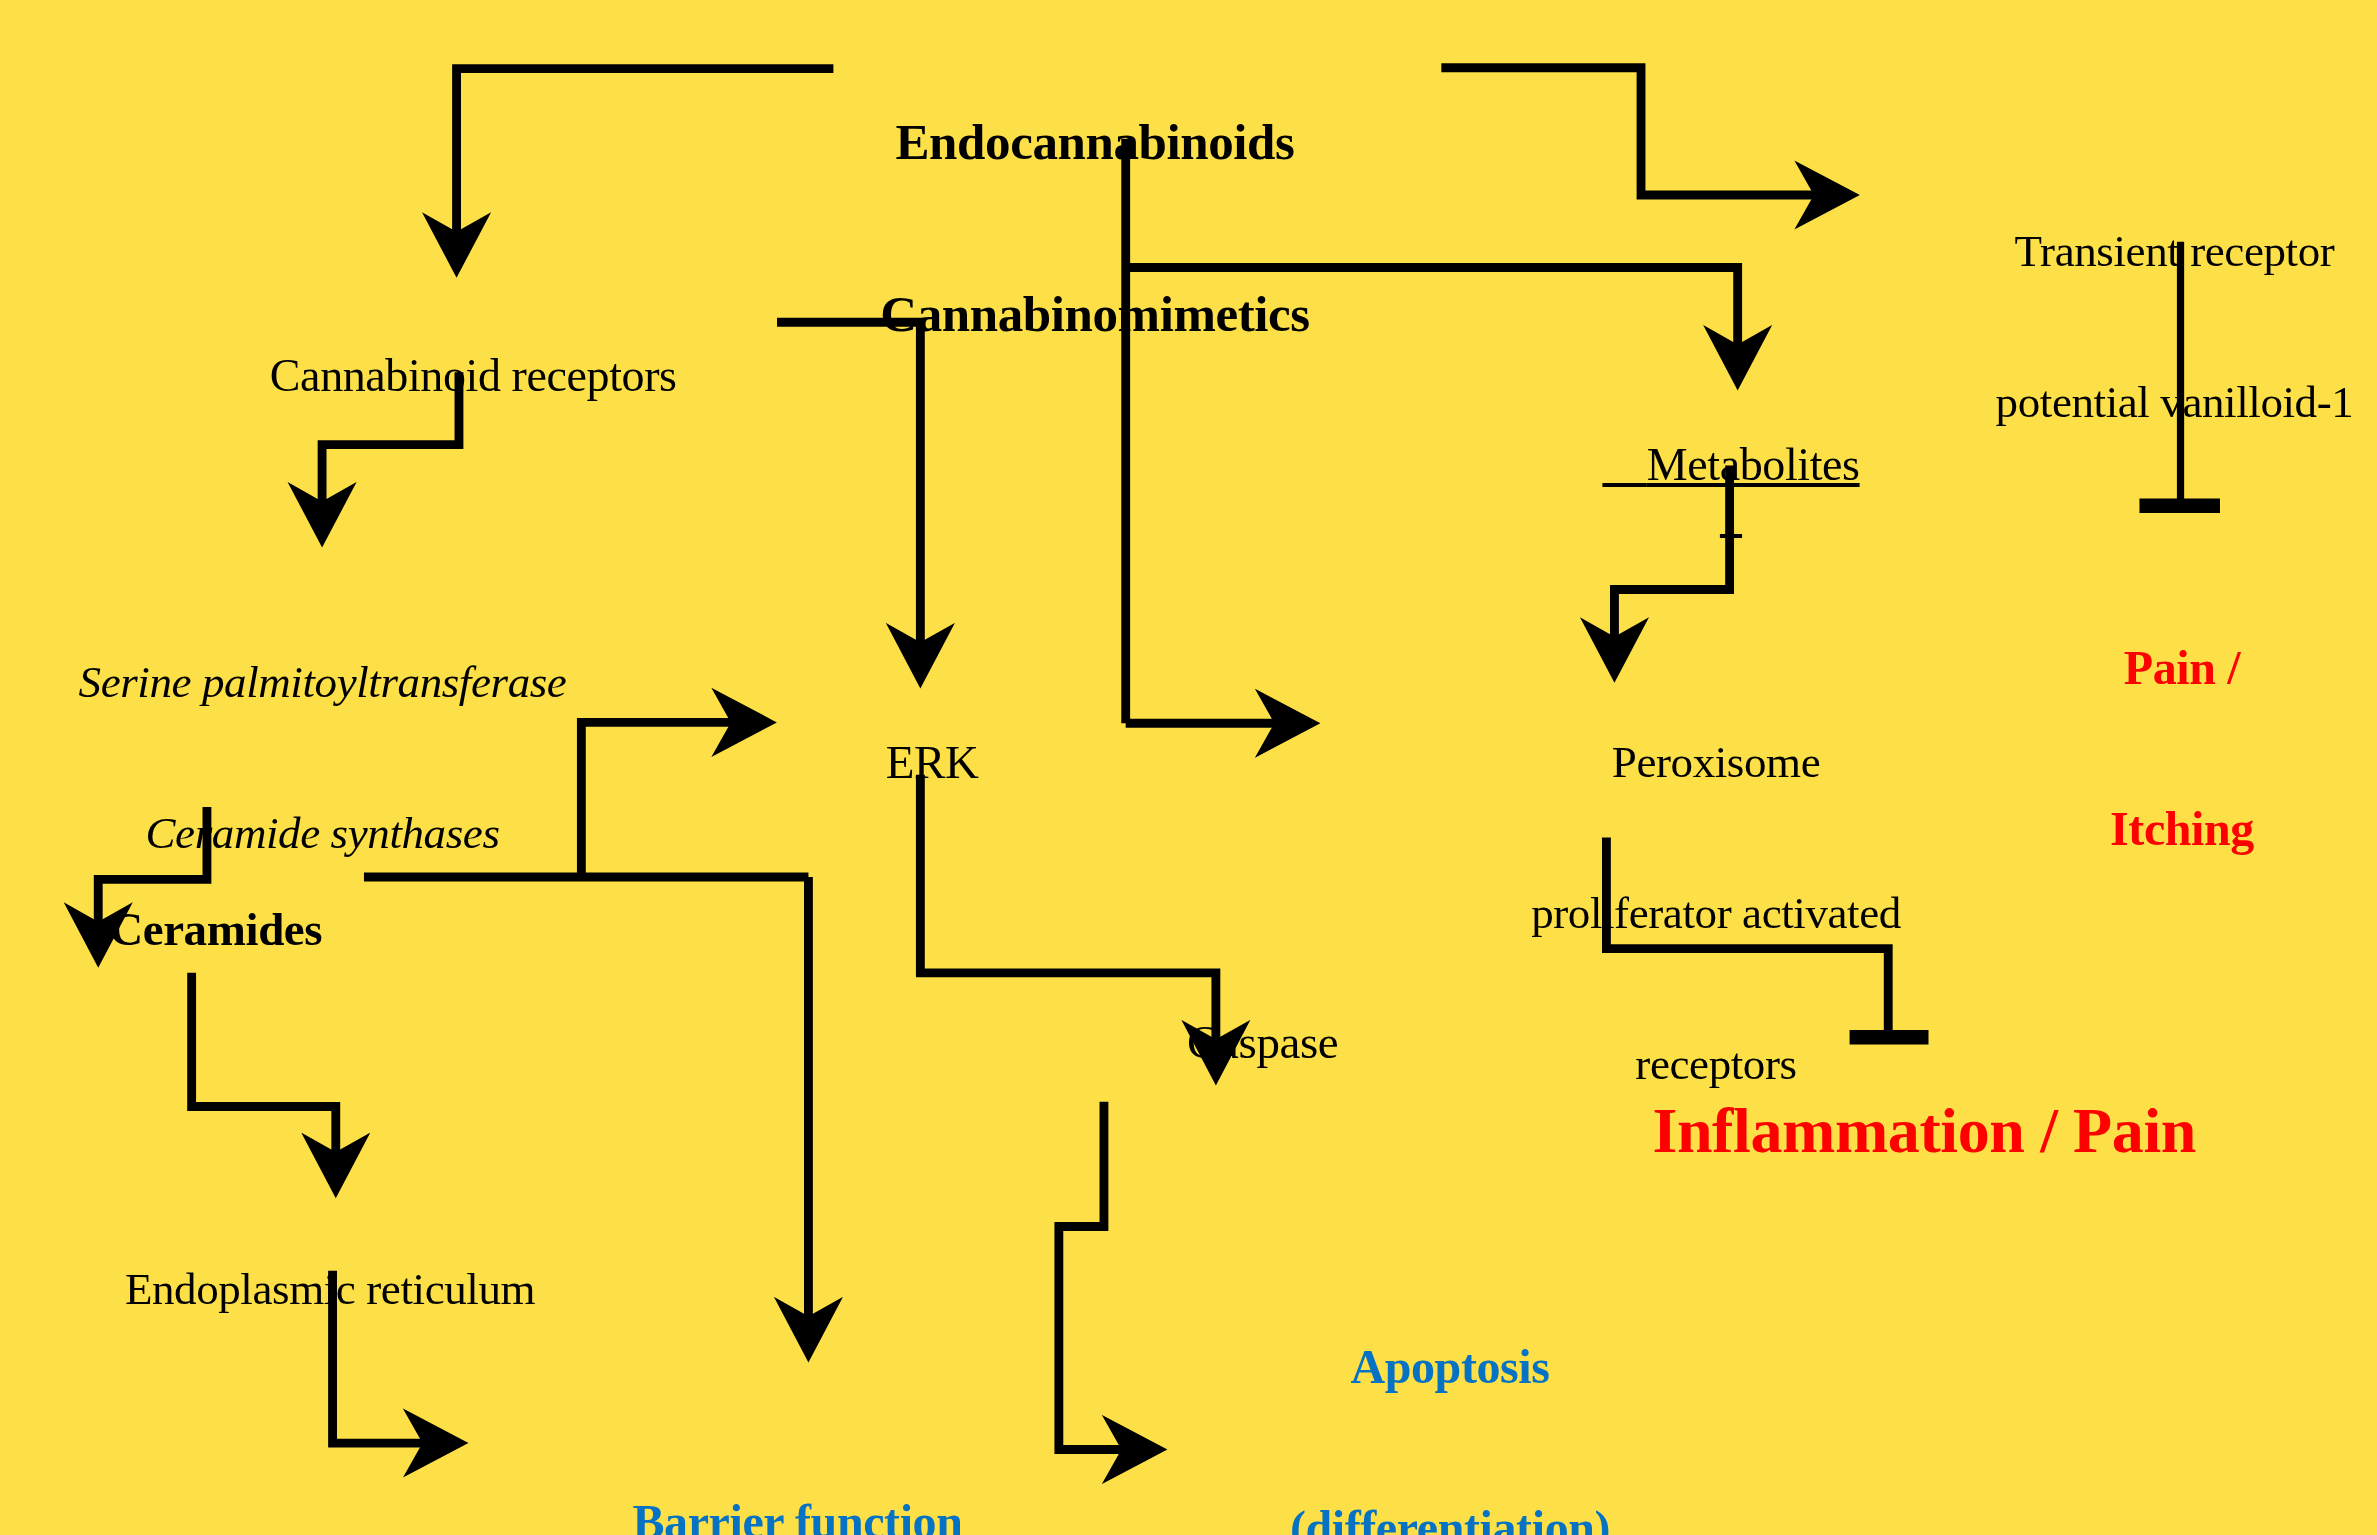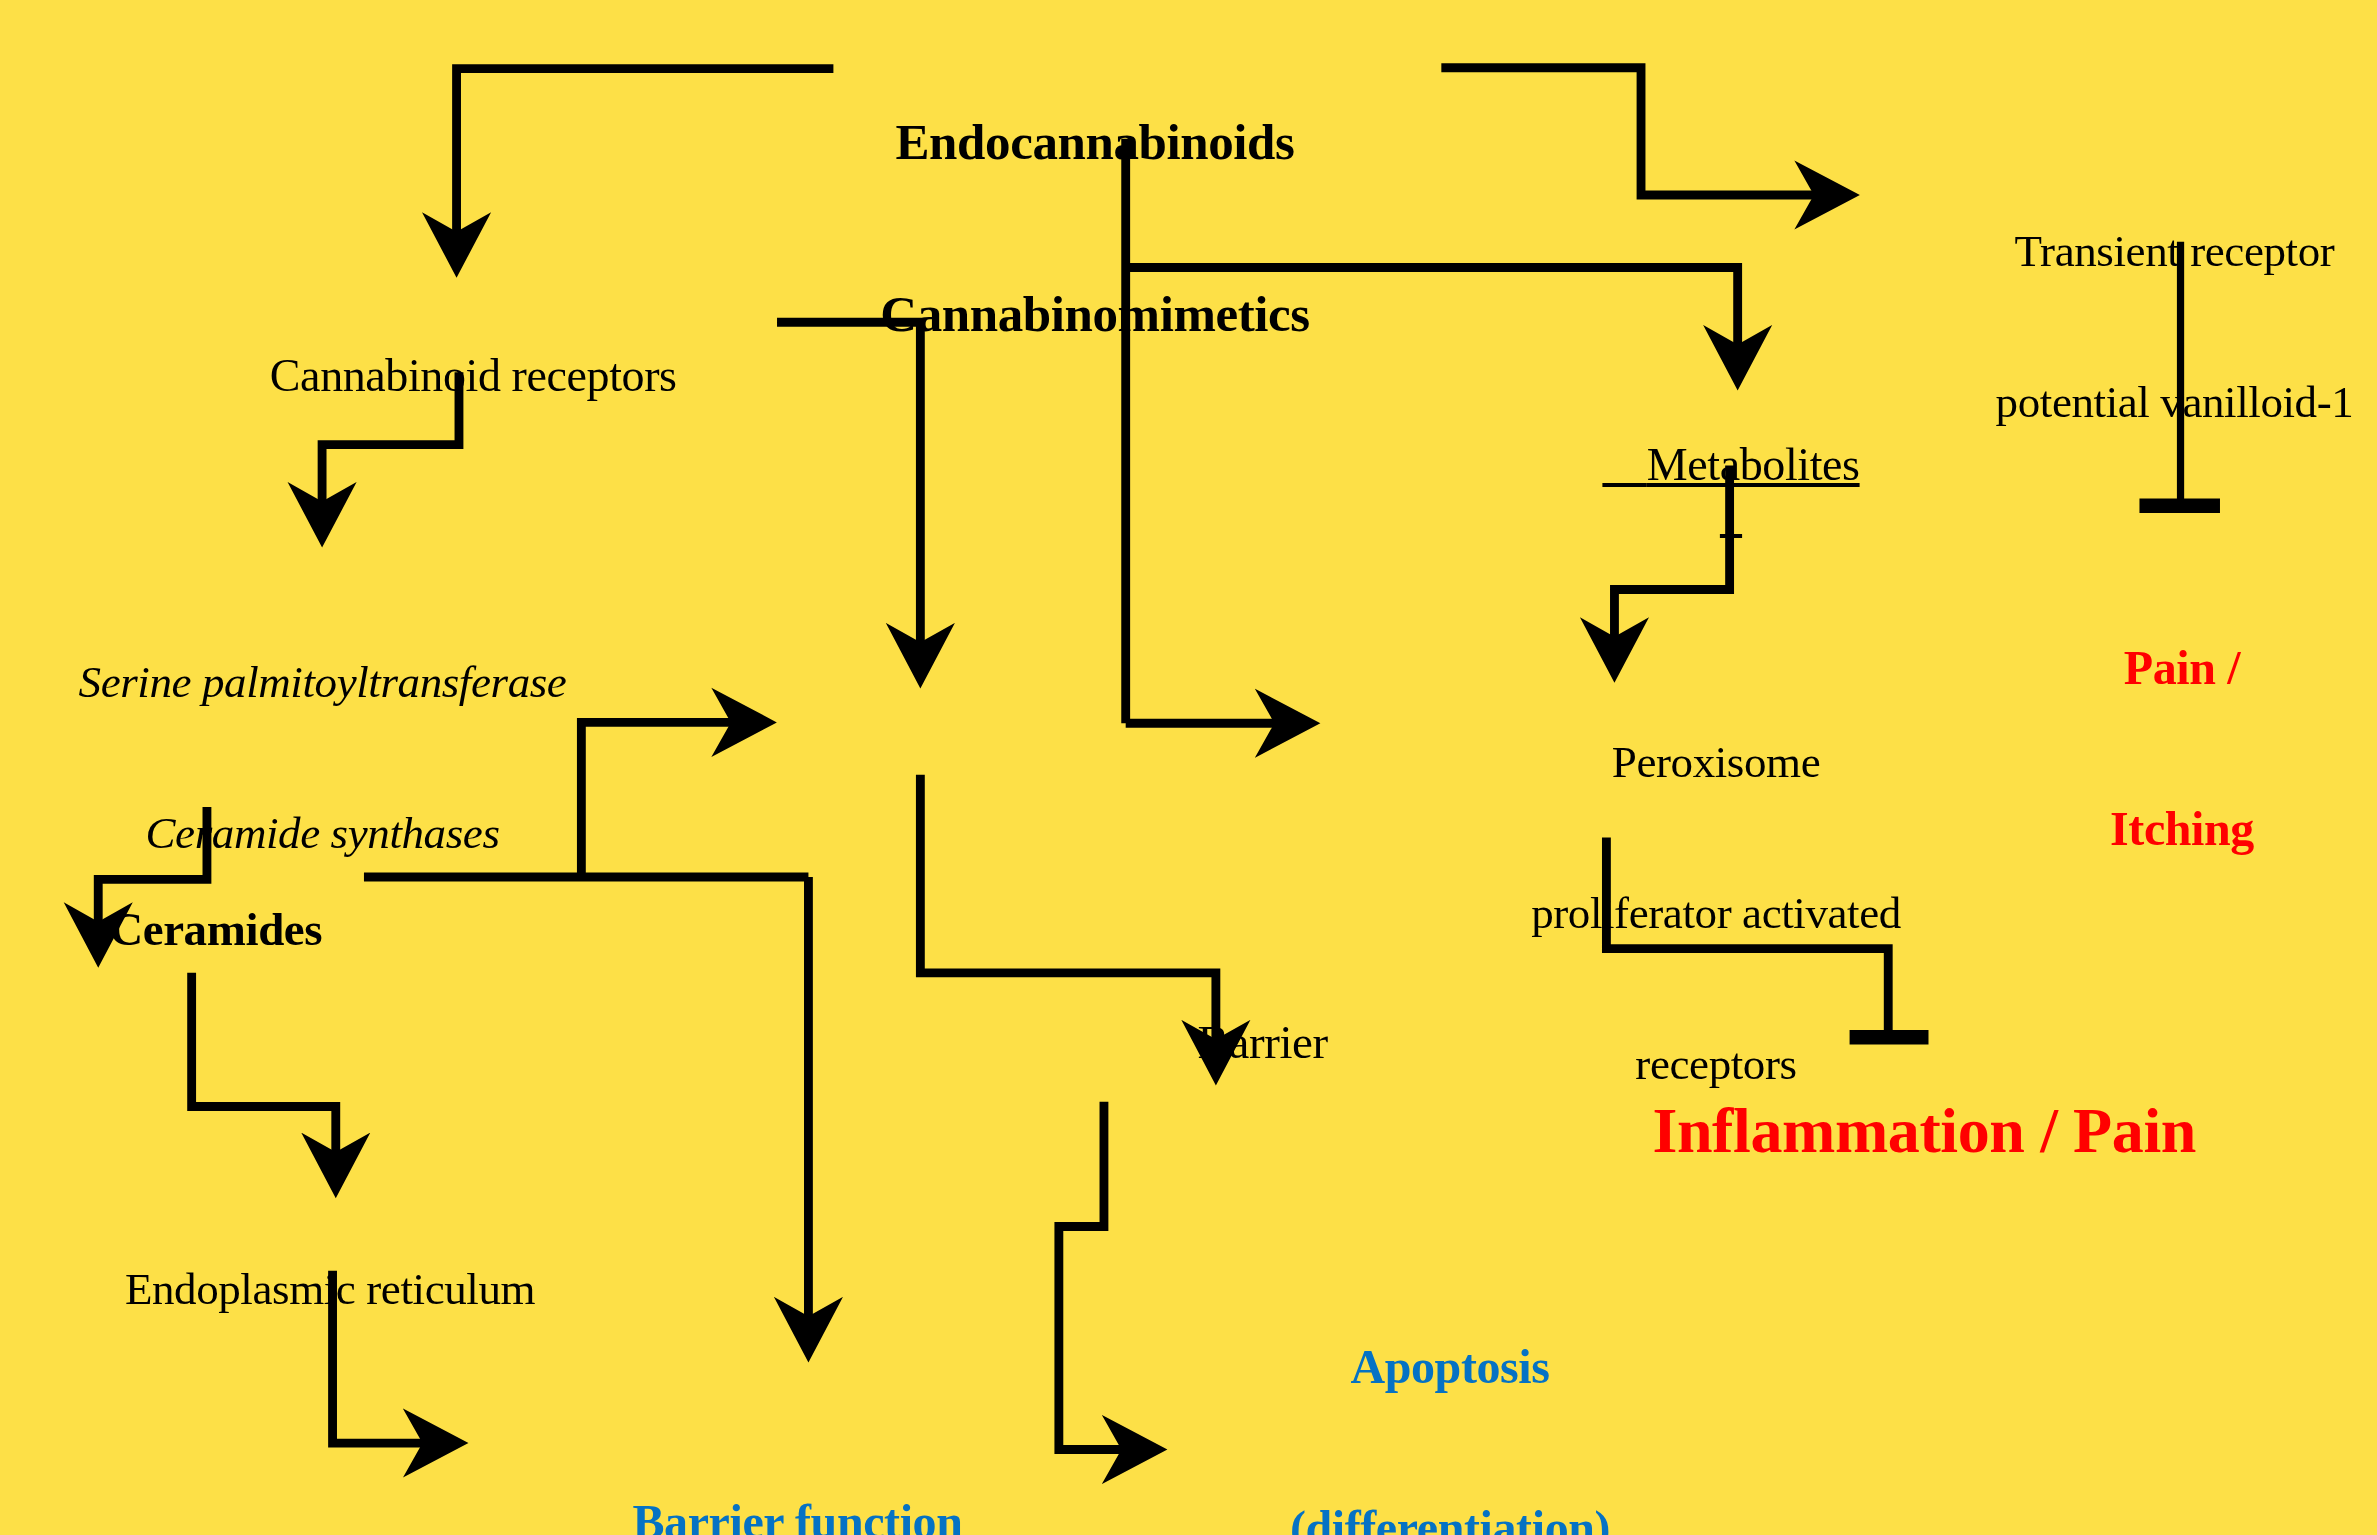--- a/index.html
+++ b/index.html
@@ -106,23 +106,26 @@
   </div>
 
   <div class="node n-bold c-black" style="left:24px; top:850px; width:338px; font-size:47px; text-align:center;">
     <span style="color: rgb(0, 0, 0);">Ceramides</span>
   </div>
 
   <div class="node n-plain c-black" style="left:32px; top:1163px; width:596px; font-size:45px;">
     <div style="color: rgb(0, 0, 0);">Endoplasmic reticulum</div>
   </div>
 
+  <div class="node n-plain c-black" style="left:805px; top:683px; width:209px; font-size:47px;">
+    <span style="color: rgb(0, 0, 0);">ERK</span>
+  </div>
 
   <div class="node n-plain c-black" style="left:1079px; top:963px; width:322px; font-size:47px;">
-    <span style="color: rgb(0, 0, 0);">Barrier</span>
+    <span style="color: rgb(0, 0, 0);">Caspase</span>
   </div>
 
   <div class="node n-plain c-black" style="left:1554px; top:387px; width:354px; font-size:46px;text-decoration:underline;">
     <span style="color: rgb(0, 0, 0);">Metabolites</span>
   </div>
 
   <div class="node n-plain c-black" style="left:1442px; top:636px; width:548px; font-size:45px;">
     <div style="color: rgb(0, 0, 0);">Peroxisome</div>
     <div style="color: rgb(0, 0, 0);">proliferator activated</div>
     <div style="color: rgb(0, 0, 0);">receptors</div>

